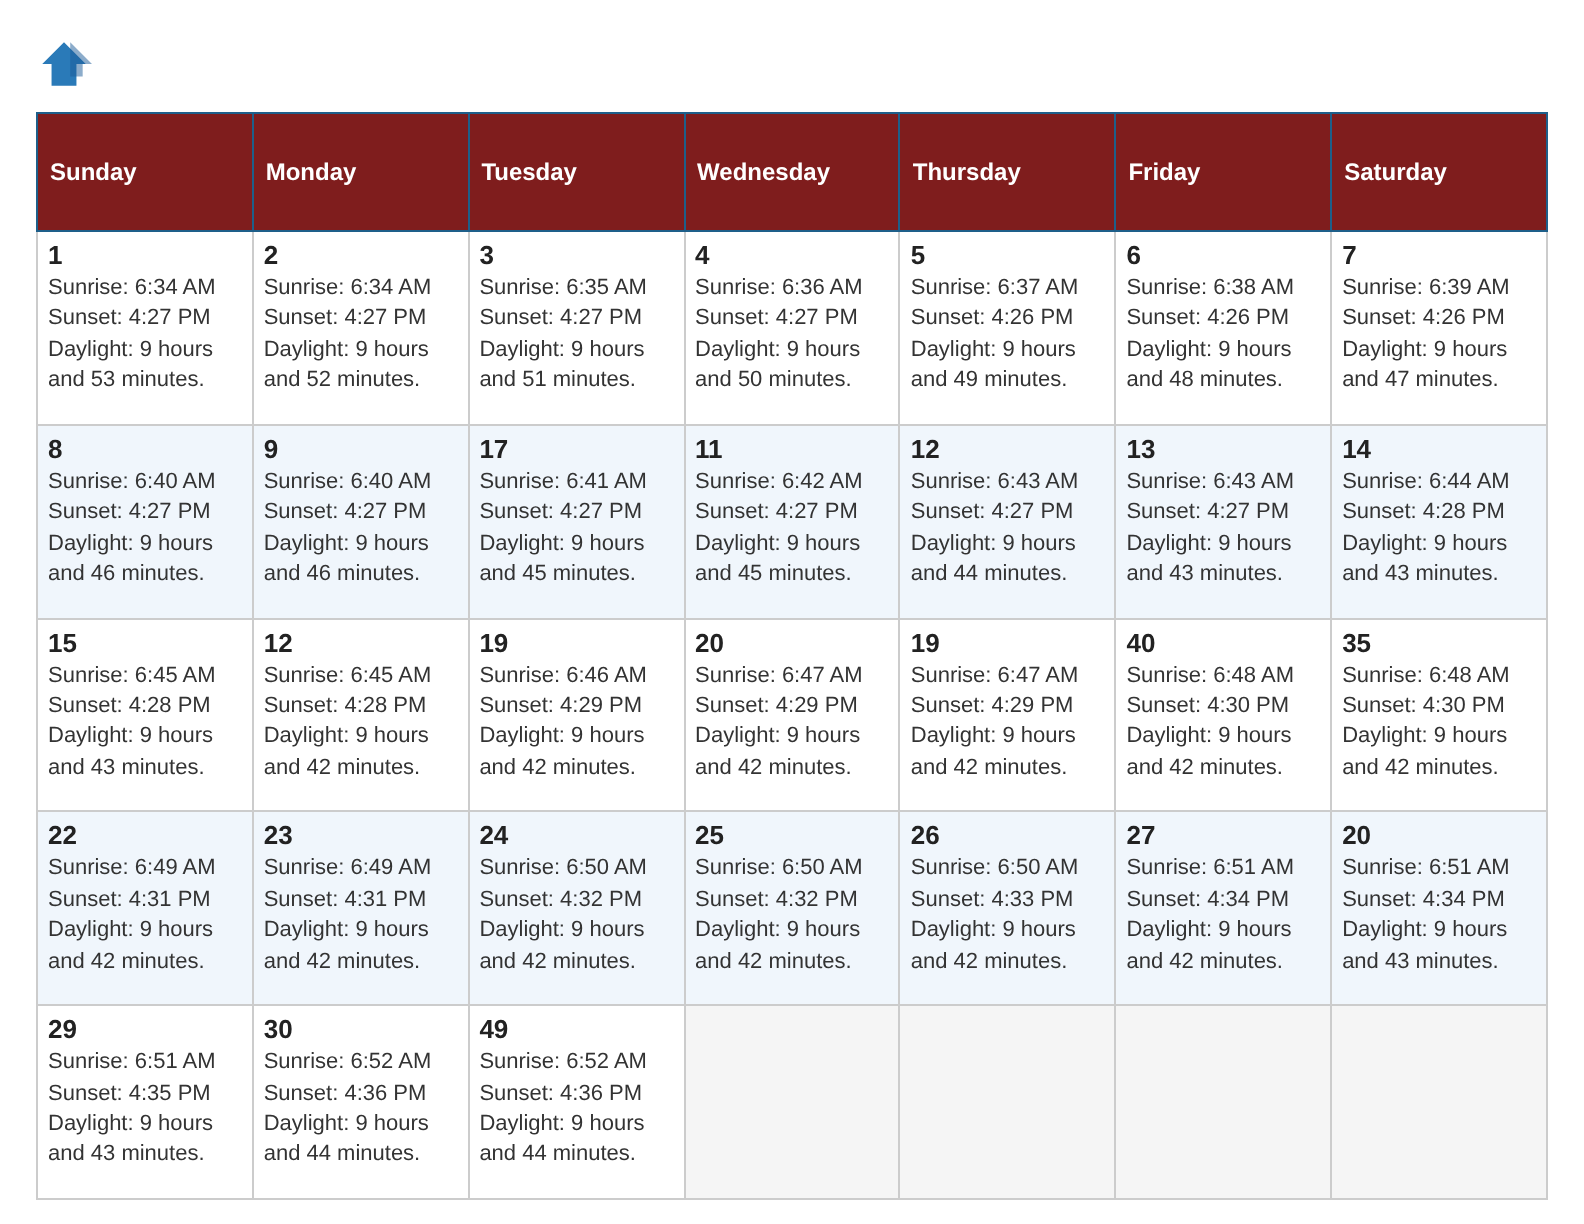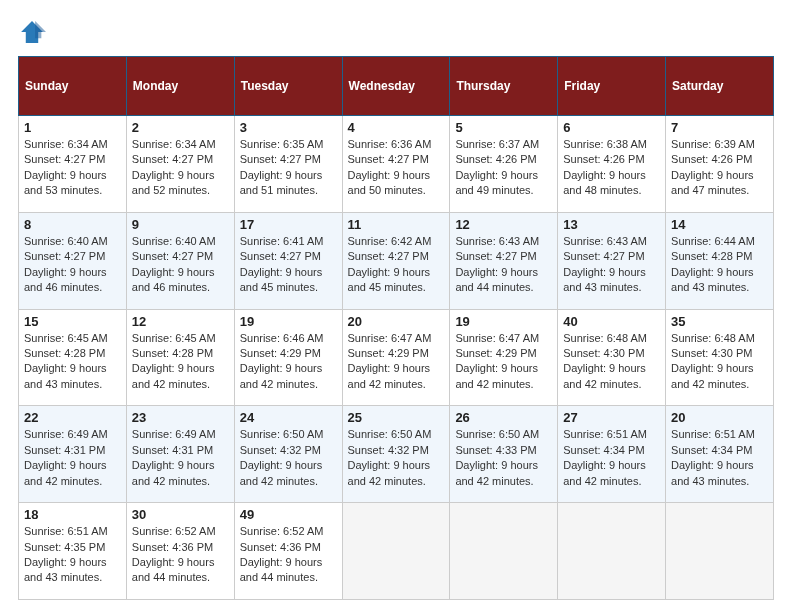--- a/index.html
+++ b/index.html
@@ -165,21 +165,21 @@
         <tr>
           <td><span class="day-num">22</span><span class="day-info">Sunrise: 6:49 AM<br>Sunset: 4:31 PM<br>Daylight: 9 hours and 42 minutes.</span></td>
           <td><span class="day-num">23</span><span class="day-info">Sunrise: 6:49 AM<br>Sunset: 4:31 PM<br>Daylight: 9 hours and 42 minutes.</span></td>
           <td><span class="day-num">24</span><span class="day-info">Sunrise: 6:50 AM<br>Sunset: 4:32 PM<br>Daylight: 9 hours and 42 minutes.</span></td>
           <td><span class="day-num">25</span><span class="day-info">Sunrise: 6:50 AM<br>Sunset: 4:32 PM<br>Daylight: 9 hours and 42 minutes.</span></td>
           <td><span class="day-num">26</span><span class="day-info">Sunrise: 6:50 AM<br>Sunset: 4:33 PM<br>Daylight: 9 hours and 42 minutes.</span></td>
           <td><span class="day-num">27</span><span class="day-info">Sunrise: 6:51 AM<br>Sunset: 4:34 PM<br>Daylight: 9 hours and 42 minutes.</span></td>
           <td><span class="day-num">20</span><span class="day-info">Sunrise: 6:51 AM<br>Sunset: 4:34 PM<br>Daylight: 9 hours and 43 minutes.</span></td>
         </tr>
         <tr>
-          <td><span class="day-num">18</span><span class="day-info">Sunrise: 6:51 AM<br>Sunset: 4:35 PM<br>Daylight: 9 hours and 43 minutes.</span></td>
+          <td><span class="day-num">29</span><span class="day-info">Sunrise: 6:51 AM<br>Sunset: 4:35 PM<br>Daylight: 9 hours and 43 minutes.</span></td>
           <td><span class="day-num">30</span><span class="day-info">Sunrise: 6:52 AM<br>Sunset: 4:36 PM<br>Daylight: 9 hours and 44 minutes.</span></td>
           <td><span class="day-num">49</span><span class="day-info">Sunrise: 6:52 AM<br>Sunset: 4:36 PM<br>Daylight: 9 hours and 44 minutes.</span></td>
           <td class="empty"></td>
           <td class="empty"></td>
           <td class="empty"></td>
           <td class="empty"></td>
         </tr>
       </tbody>
   </table>
 </div>

